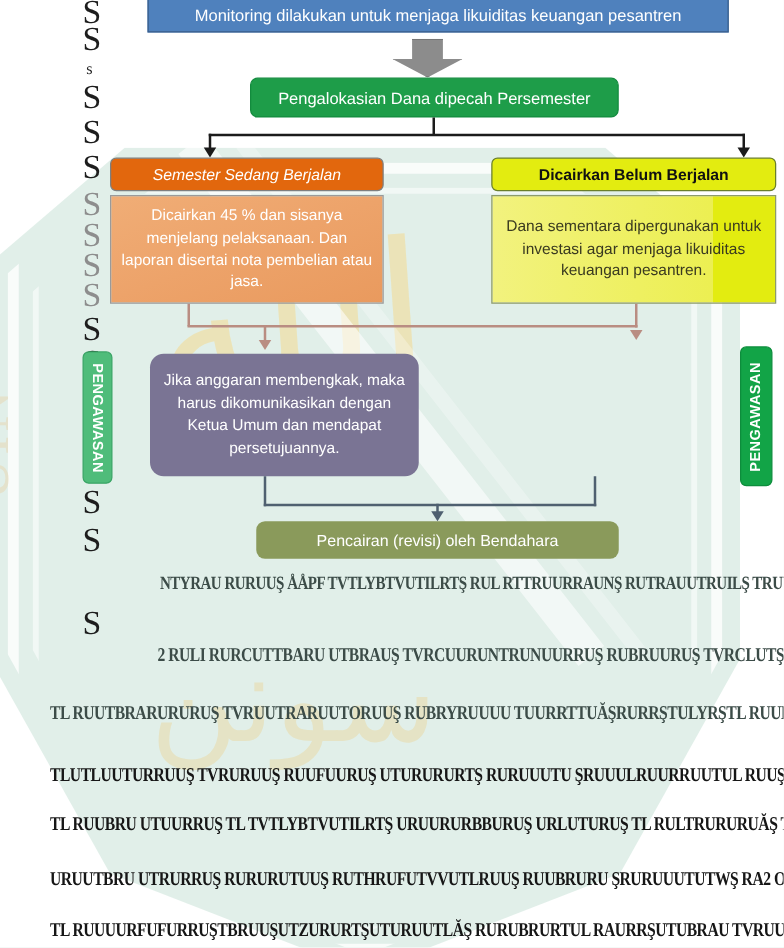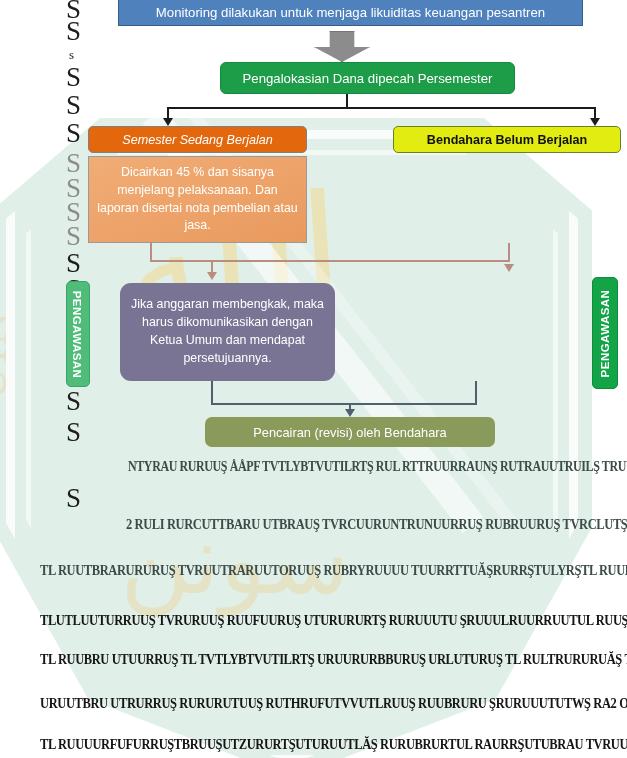--- a/index.html
+++ b/index.html
@@ -99,21 +99,21 @@
   .box{position:absolute;box-sizing:border-box;display:flex;align-items:center;justify-content:center;text-align:center;}
 
   .box-top{
     left:118px;top:-2px;width:465px;height:28px;
     background:#4f81bd;border:1px solid #385d8a;
     color:#ffffff;font-size:13.2px;
   }
   .box-green{
     left:200px;top:62px;width:295px;height:32px;
     background:#1e9d49;border:1.5px solid #138b3e;border-radius:6px;
-    color:#ffffff;font-size:13.2px;margin-left:20px;
+    color:#ffffff;font-size:13.2px;
   }
   .box-orange-head{
     left:88px;top:126px;width:219px;height:27px;
     background:#e2670d;border:1.5px solid #7f7f7f;border-radius:5px;
     color:#ffffff;font-size:12.6px;font-style:italic;
   }
   .box-orange-body{
     left:88px;top:156px;width:219px;height:87px;
     background:linear-gradient(160deg,#f0ad76 0%,#eda36a 50%,#e99a5e 100%);
     border:1px solid #9a9a9a;
@@ -242,21 +242,22 @@
   <div class="ln" style="left:346px;top:94px;width:2px;height:14px;"></div>
   <div class="ln" style="left:167px;top:107px;width:429px;height:2px;"></div>
   <div class="ln" style="left:167px;top:107px;width:2px;height:12px;"></div>
   <div class="ln" style="left:594px;top:107px;width:2px;height:12px;"></div>
   <div class="arrow-dn" style="left:163px;top:118px;"></div>
   <div class="arrow-dn" style="left:590px;top:118px;"></div>
 
   <div class="box box-orange-head">Semester Sedang Berjalan</div>
   <div class="box box-orange-body">Dicairkan 45 % dan sisanya menjelang pelaksanaan. Dan laporan disertai nota pembelian atau jasa.</div>
 
-  <div class="box box-yellow-head">Bendahara Belum Berjalan</div>
+  <div class="box box-yellow-head">Dicairkan Belum Berjalan</div>
+  <div class="box box-yellow-body">Dana sementara dipergunakan untuk investasi agar menjaga likuiditas keuangan pesantren.</div>
 
   <div class="ln brown" style="left:150px;top:243px;width:2px;height:18px;"></div>
   <div class="ln brown" style="left:150px;top:260px;width:360px;height:2px;"></div>
   <div class="ln brown" style="left:211px;top:260px;width:2px;height:14px;"></div>
   <div class="ln brown" style="left:508px;top:243px;width:2px;height:19px;"></div>
   <div class="arrow-dn brown" style="left:207px;top:272px;"></div>
   <div class="arrow-dn brown" style="left:504px;top:264px;"></div>
 
   <div class="vert-badge badge-left">
     <span>PENGAWASAN</span>

